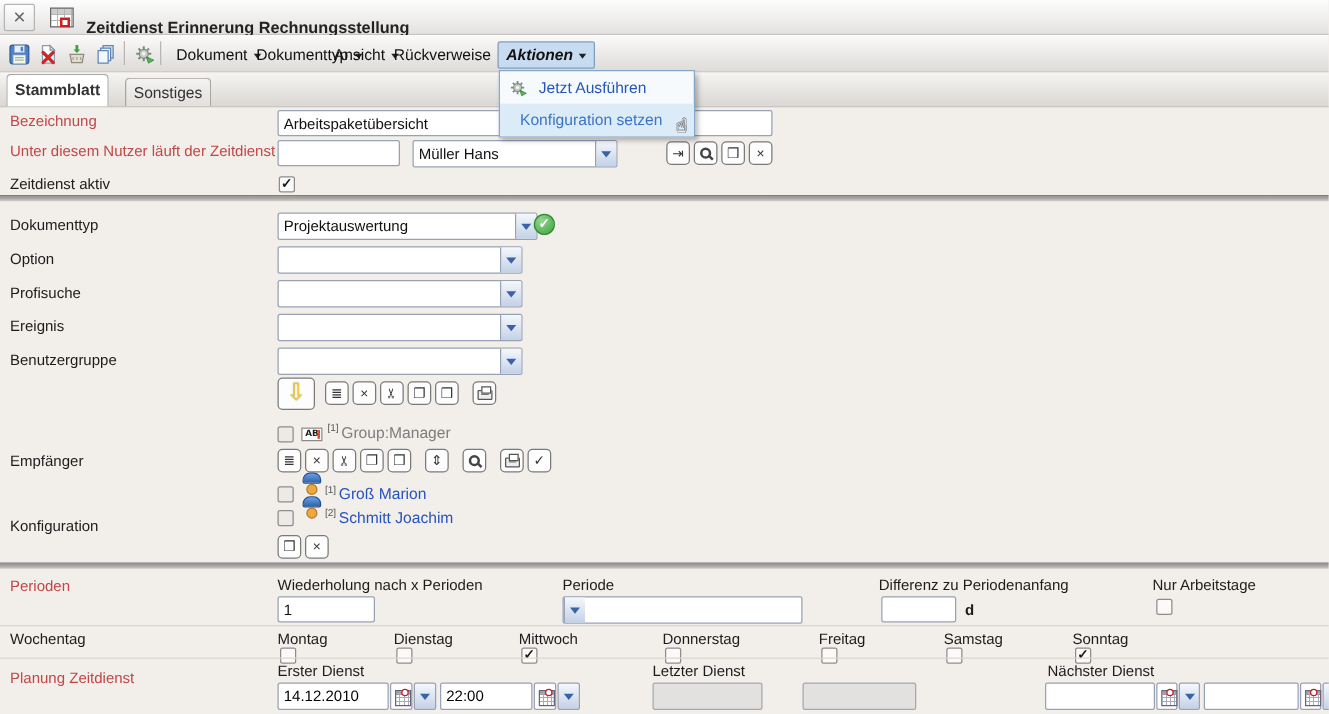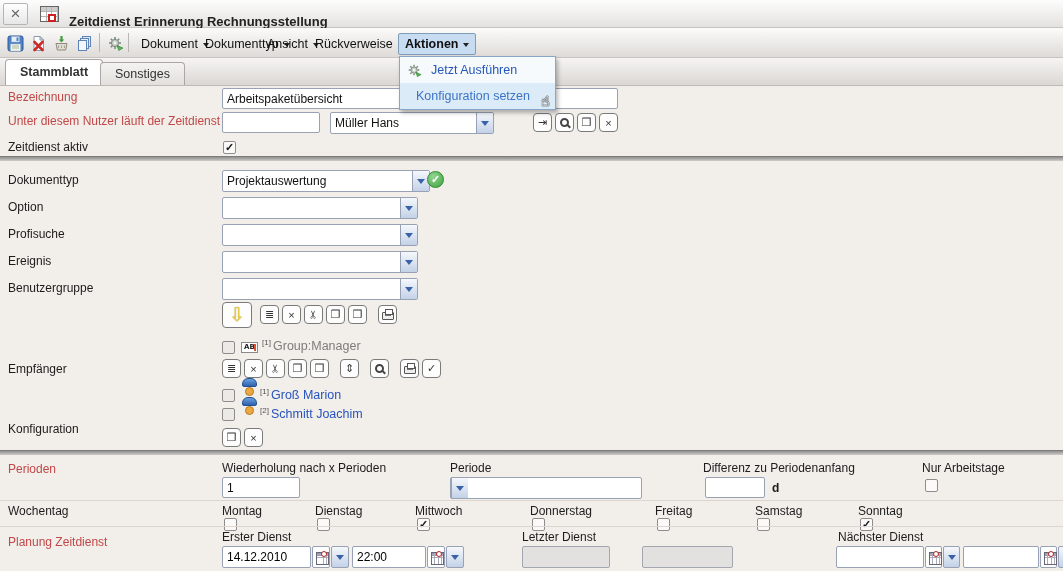--- a/index.html
+++ b/index.html
@@ -24,28 +24,28 @@
   .wtitle { margin-left:10px; font-size:13px; font-weight:bold; color:#222;margin-top:16px; }
 
   
   .toolbar { position:absolute; left:0; top:28px; width:100%; height:30px;
     background:linear-gradient(#fbfbfa,#dedbd8); border-bottom:1px solid #c6c3c0; }
   .tbtn { position:absolute; top:4px; width:22px; height:22px; display:flex; align-items:center;
     justify-content:center; border-radius:3px; cursor:pointer; }
   .tsep { position:absolute; top:5px; width:1px; height:19px; background:#b8b5b2; }
   .menubtn { position:absolute; top:5px; height:22px; padding:3px 6px; font-size:12.5px; color:#111;
     display:flex; align-items:center; gap:5px; cursor:pointer; border:1px solid transparent; }
-  .menubtn.active { background:#c7dcf1; border:1px solid #7f9db9; border-radius:2px; font-weight:bold; }
+  .menubtn.active { background:#c7dcf1; border:1px solid #7f9db9; border-radius:2px; font-weight:bold;font-style:italic; }
   .dn { width:0; height:0; border:3.5px solid transparent; border-top:4.5px solid #222; margin-top:4px; }
 
   
   .tabbar { position:absolute; left:0; top:58px; width:100%; height:28px;
     background:linear-gradient(#f6f5f3,#dad7d4); border-bottom:1px solid #bdbab7; }
   .tab { position:absolute; bottom:0; height:23px; border:1px solid #a9a6a3; border-bottom:none;
-    border-radius:4px 4px 0 0; padding:0 14px; font-size:12.5px; line-height:22px; color:#333;
+    border-radius:4px 4px 0 0; padding:0 6px; font-size:12.5px; line-height:22px; color:#333;
     background:linear-gradient(#f4f3f1,#e2dfdc); cursor:pointer; }
   .tab.active { height:26px; line-height:25px; background:#fff; font-weight:bold; }
 
   
   .form { position:absolute; left:0; top:86px; width:100%; height:485px; background:#f2eeea; }
   .lbl { position:absolute; font-size:12px; color:#1c1c1c; white-space:nowrap; }
   .lbl.red { color:#c14848; }
   .inp { position:absolute; height:21px; border:1px solid #98a2b4; background:#fff;
     font:12px "Liberation Sans", sans-serif; padding:0 4px; border-radius:2px; color:#111; }
   .inp.dis { background:#e3e1df; border-color:#a3a8b0; }
@@ -339,21 +339,21 @@
     <span class="cb" style="left:222px;top:303px;background:#eceae7"></span>
     <span class="pwrap" style="left:241px;top:301px"><span class="person"></span></span>
     <span class="sup" style="left:260px;top:301px">[1]</span>
     <span class="link" style="left:271px;top:302px">Groß Marion</span>
 
     <span class="cb" style="left:222px;top:322px;background:#eceae7"></span>
     <span class="pwrap" style="left:241px;top:320px"><span class="person"></span></span>
     <span class="sup" style="left:260px;top:320px">[2]</span>
     <span class="link" style="left:271px;top:321px">Schmitt Joachim</span>
 
-    <span class="lbl" style="left:8px;top:336px">Konfiguration</span>
+    <span class="lbl" style="left:8px;top:328px">Konfiguration</span>
     <div class="ibrow" style="left:222px;top:342px">
       <span class="ib">
           <span>❒</span>
         </span>
       <span class="ib">
           <span>×</span>
         </span>
     </div>
 
     <div class="sepbar" style="top:364px"></div>

